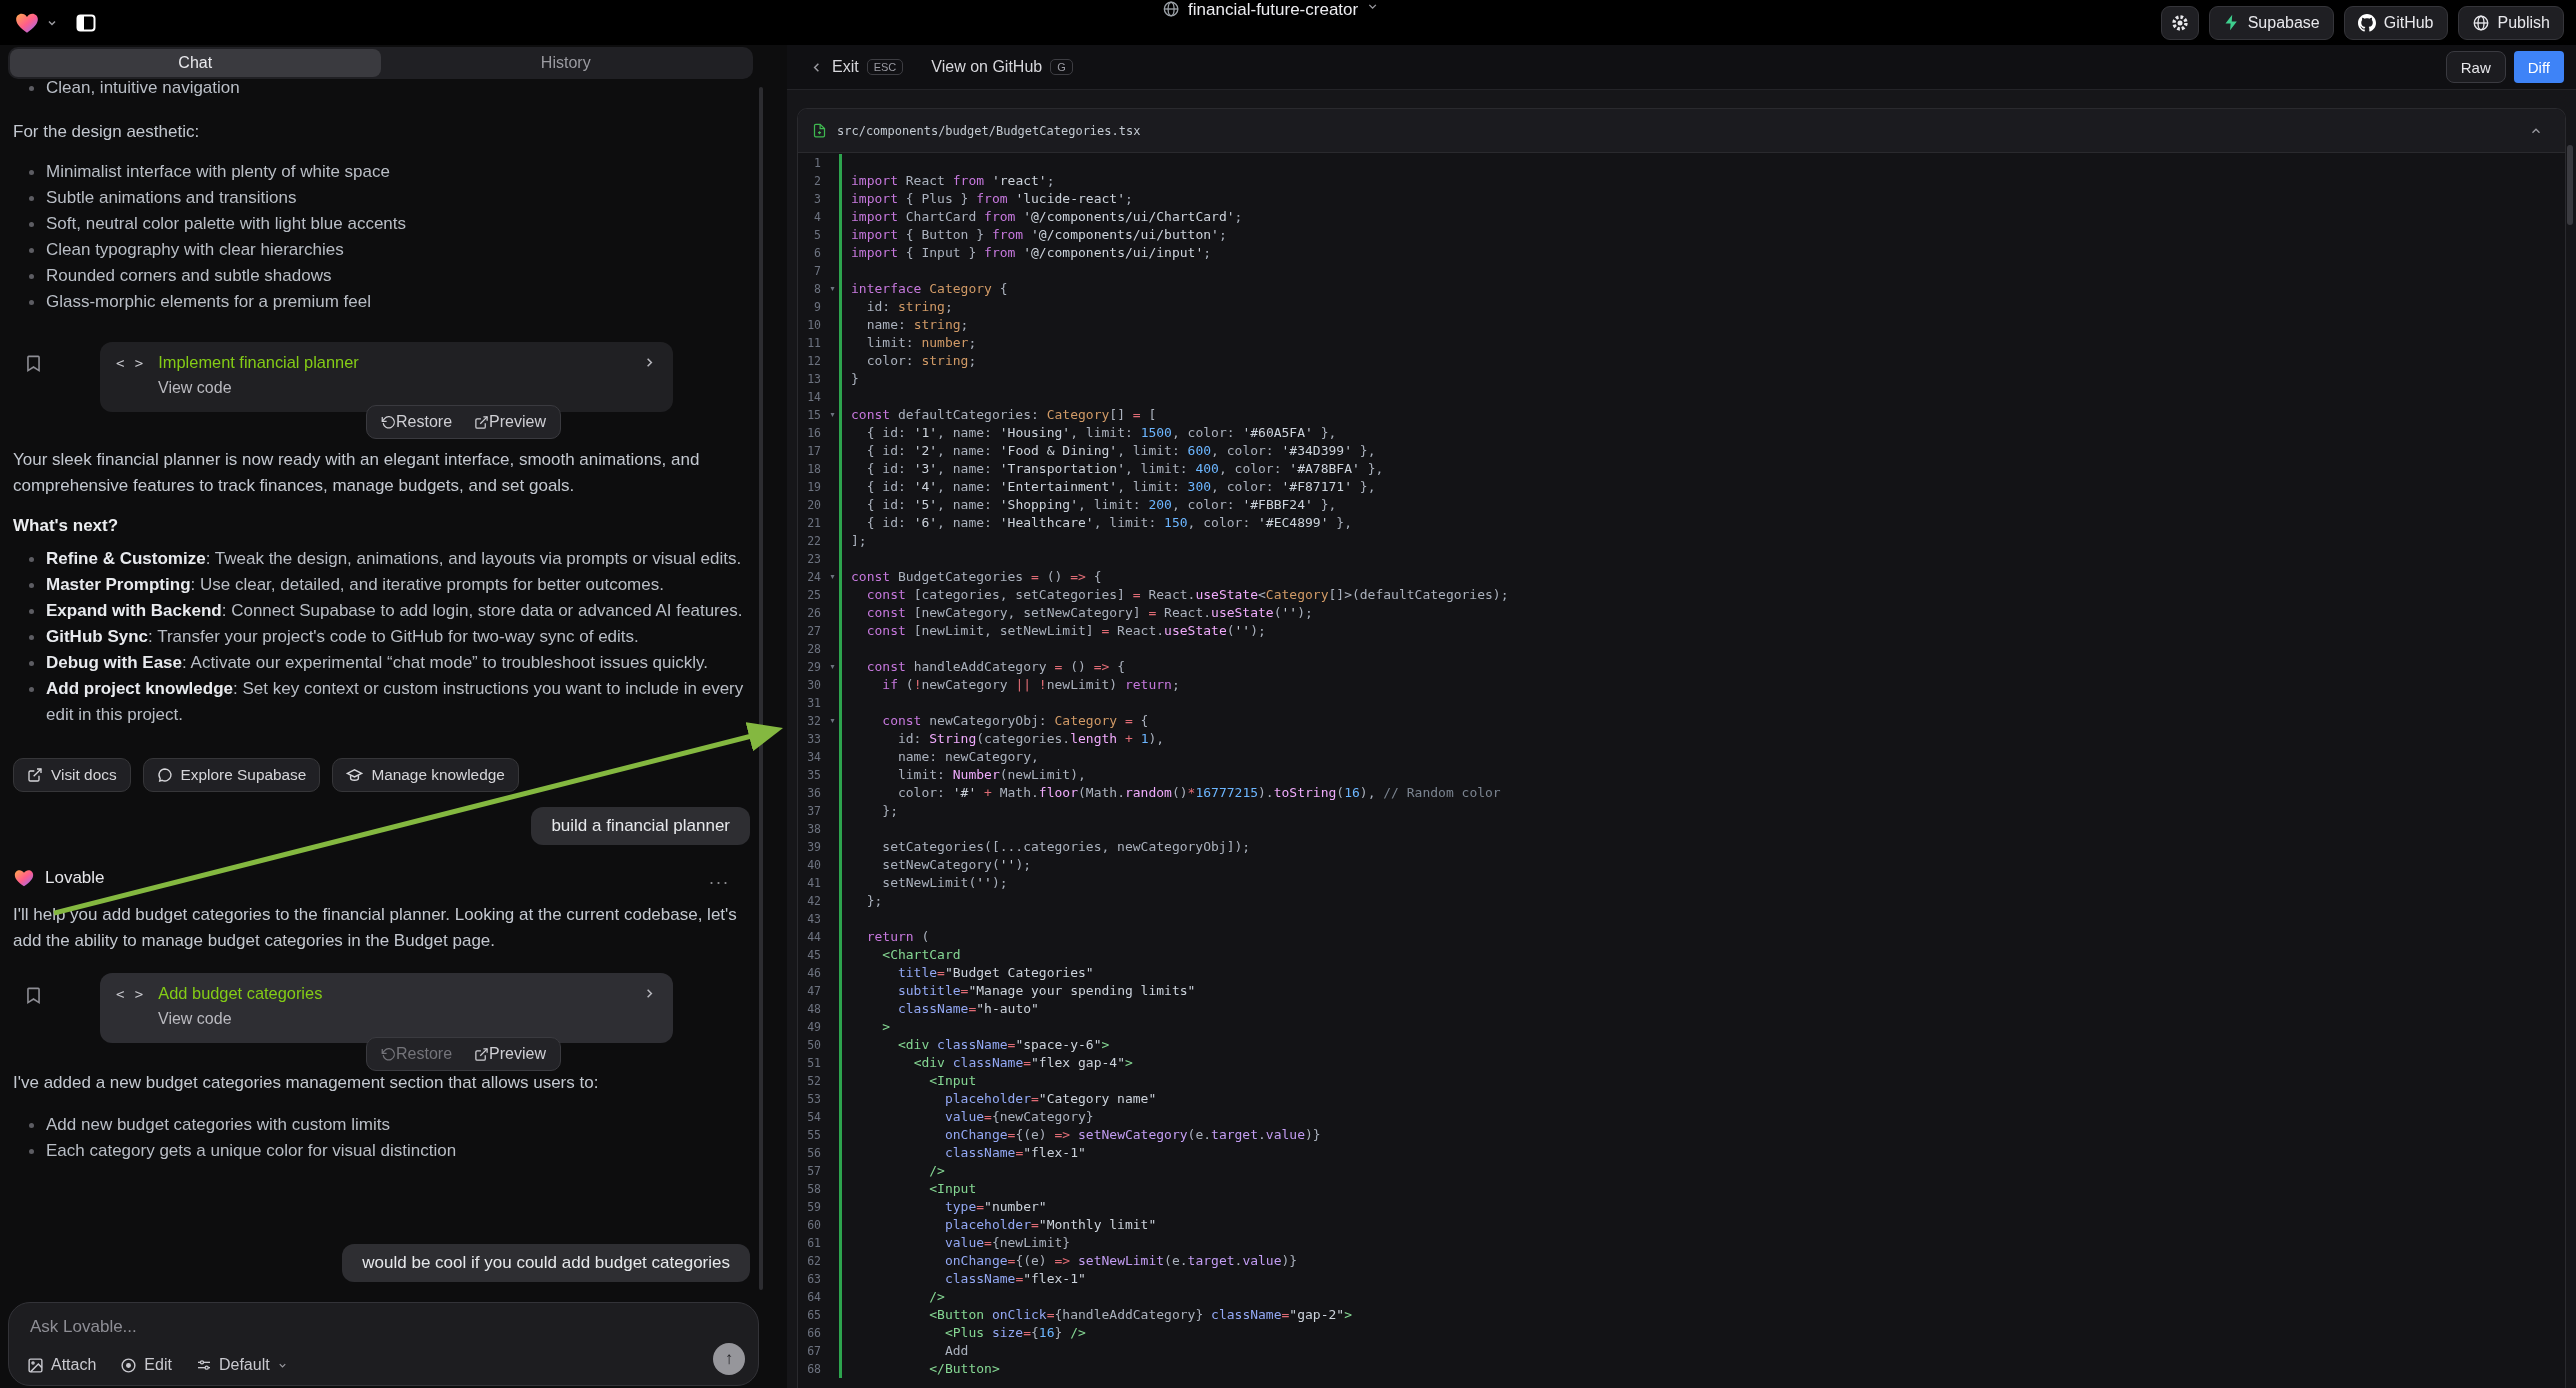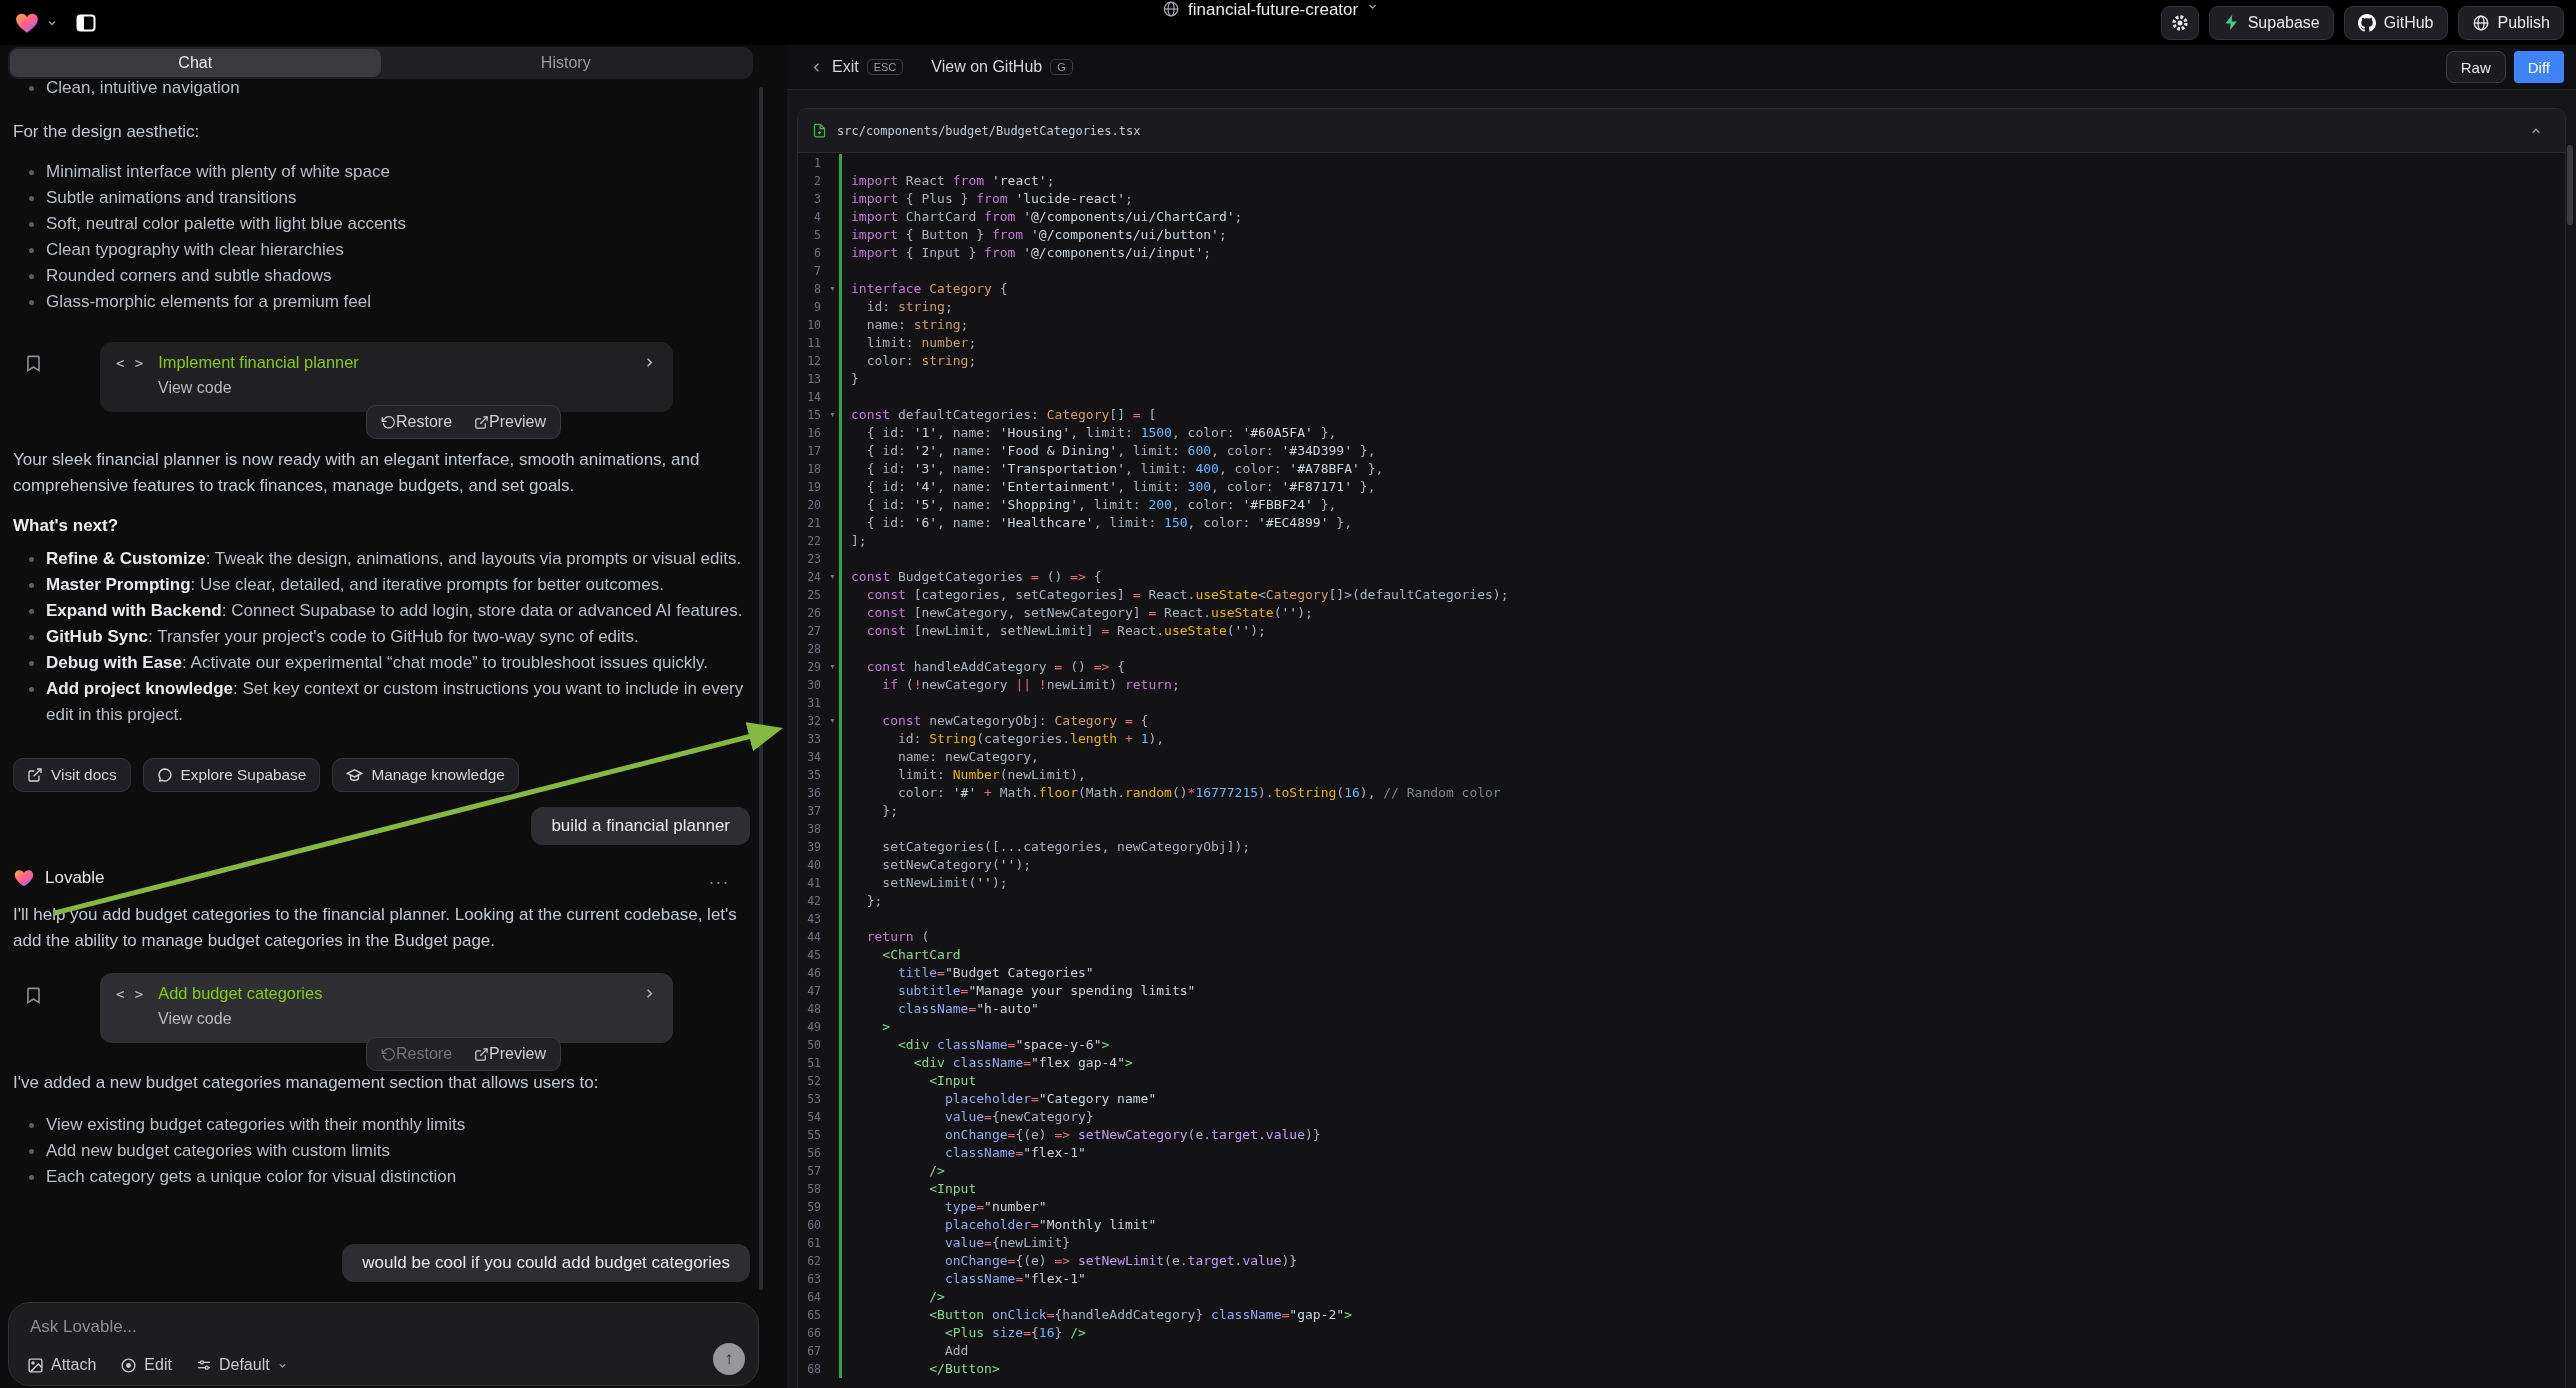--- a/index.html
+++ b/index.html
@@ -75,21 +75,21 @@
   .path-text { font-family:"DejaVu Sans Mono", monospace; font-size:12px; color:#c3cad2; }
   .collapse-btn { margin-left:auto; width:30px; height:30px; border:none; background:transparent; color:#9a9aa0; cursor:pointer; display:flex; align-items:center; justify-content:center; }
 
   .code-lines { padding-top:1px; }
   .crow { display:flex; align-items:stretch; height:18px; }
   .ln { width:28px; text-align:right; padding-right:5px; color:#6d7380; font-family:"DejaVu Sans Mono", monospace; font-size:11.5px; line-height:18px; flex:none; }
   .fold { width:13px; color:#6d7380; font-size:8px; line-height:18px; text-align:center; flex:none; }
   .dbar { width:3px; background:#2da44e; flex:none; }
   .ctext { padding-left:9px; white-space:pre; font-family:"DejaVu Sans Mono", monospace; font-size:13px; line-height:18px; }
   .tk-d{color:#aab1bd}.tk-k{color:#c678dd}.tk-t{color:#d19a66}.tk-s{color:#ccd3dc}
-  .tk-n{color:#6cb6ff}.tk-f{color:#eab308}.tk-a{color:#93a8f4}.tk-g{color:#85d793}
+  .tk-n{color:#6cb6ff}.tk-f{color:#f0abfc}.tk-a{color:#93a8f4}.tk-g{color:#85d793}
   .tk-e{color:#e06c75}.tk-c{color:#7b8490}.tk-m{color:#c39df3}
   .code-scrollbar { position:absolute; right:3px; top:100px; width:6px; height:80px; background:#3a3a3f; border-radius:3px; }
 
   svg.sic { display:block; }
 </style>
 </head>
 <body>
 
 <div id="screen">
 
@@ -332,21 +332,20 @@
               <path d="M10 14L21 3"></path>
             </svg>
         </span>
         <span>Preview</span>
       </button>
     </div>
 
     <div class="msg-line" style="top:1025px;">I've added a new budget categories management section that allows users to:</div>
 
     <ul class="blist" style="top:1067px;">
-      <li>View existing budget categories with their monthly limits</li>
       <li>Add new budget categories with custom limits</li>
       <li>Each category gets a unique color for visual distinction</li>
     </ul>
 
     <div class="chip" style="top:1199px;">would be cool if you could add budget categories</div>
 
     <div class="input-box">
       <div class="input-ph">Ask Lovable...</div>
       <div class="input-row">
         <button class="in-act">

